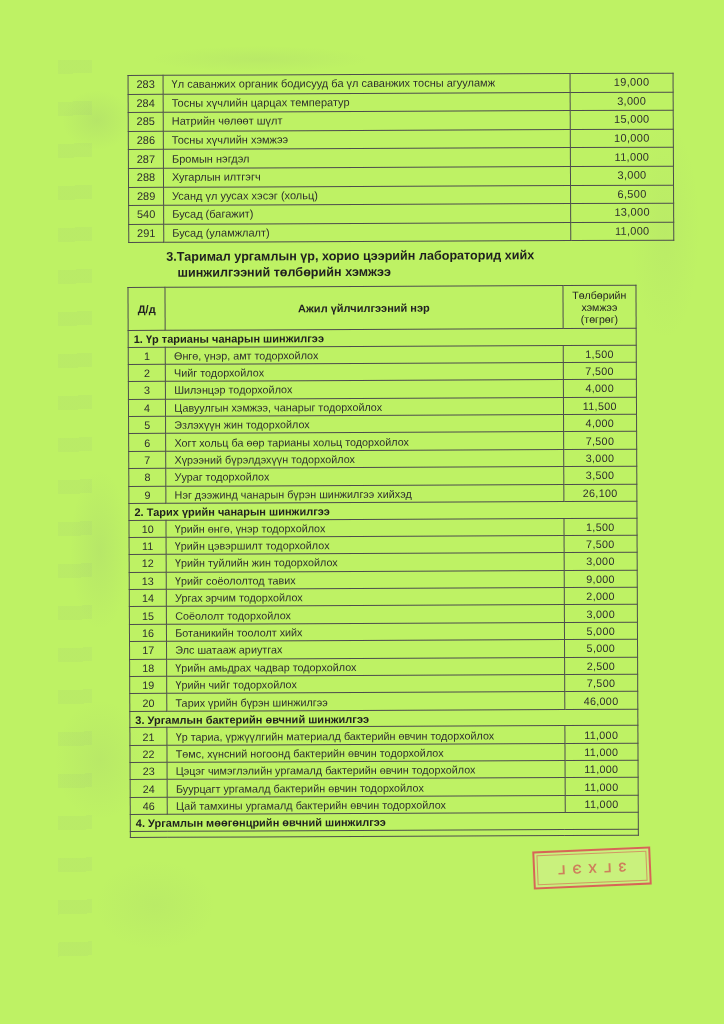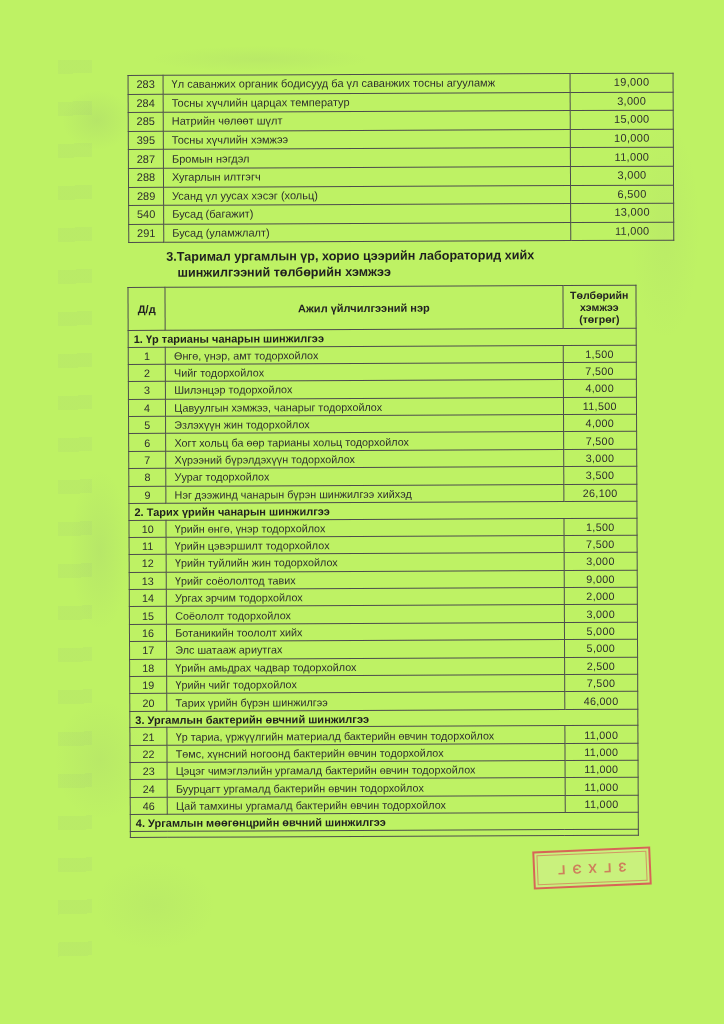--- a/index.html
+++ b/index.html
@@ -33,21 +33,21 @@
   .t1 .c-val{width:78px;text-align:center;letter-spacing:.3px;padding-left:22px;}
 
   
   .doc-title{position:absolute;left:167px;top:249px;width:460px;
     font-size:12.6px;font-weight:bold;color:#1f1f1f;line-height:15.5px;}
   .doc-title .l2{margin-left:11px;}
 
   
   .t2{position:absolute;left:128px;top:286px;width:509px;}
   .t2 th{font-size:11px;font-weight:bold;color:#222;height:40px;vertical-align:middle;text-align:center;}
-  .t2 th.h-val{font-size:10.6px;line-height:12px;white-space:normal;font-weight:bold;}
+  .t2 th.h-val{font-size:10.6px;line-height:12px;white-space:normal;font-weight:normal;}
   .t2 .col-num{width:37px;}
   .t2 .col-name{width:395px;}
   .t2 .col-val{width:73px;}
   .t2 td{font-size:10.8px;height:16.4px;line-height:12px;padding:0 2px;vertical-align:middle;}
   .t2 .c-num{text-align:center;}
   .t2 .c-name{padding-left:8px;text-align:left;}
   .t2 .c-val{text-align:center;letter-spacing:.3px;border-radius:6px;}
   .t2 tr.group td{font-weight:bold;font-size:11px;padding-left:5px;text-align:left;height:15.5px;color:#1f1f1f;}
   .t2 tr.tail td{height:5px;}
 
@@ -85,21 +85,21 @@
             <td class="c-num">284</td>
             <td class="c-name">Тосны хүчлийн царцах температур</td>
             <td class="c-val">3,000</td>
           </tr>
           <tr>
             <td class="c-num">285</td>
             <td class="c-name">Натрийн чөлөөт шүлт</td>
             <td class="c-val">15,000</td>
           </tr>
           <tr>
-            <td class="c-num">395</td>
+            <td class="c-num">286</td>
             <td class="c-name">Тосны хүчлийн хэмжээ</td>
             <td class="c-val">10,000</td>
           </tr>
           <tr>
             <td class="c-num">287</td>
             <td class="c-name">Бромын нэгдэл</td>
             <td class="c-val">11,000</td>
           </tr>
           <tr>
             <td class="c-num">288</td>

